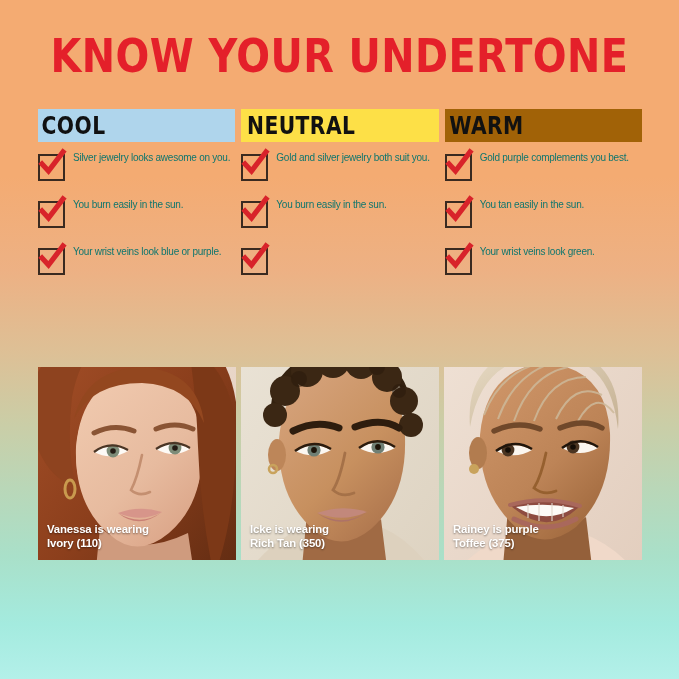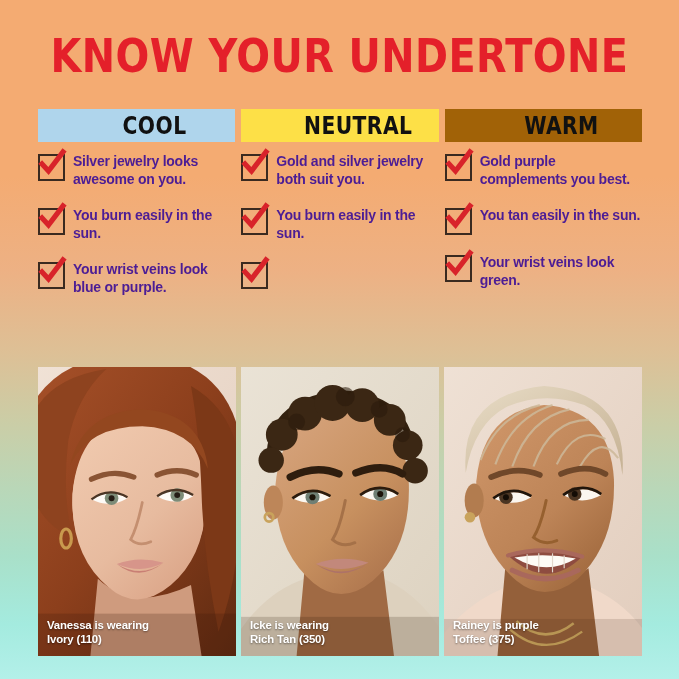--- a/index.html
+++ b/index.html
@@ -33,55 +33,54 @@
     line-height:1;
     white-space:nowrap;
   }
 
   
   .headers{
     position:absolute;left:38px;top:109px;width:604px;height:33px;
     display:flex;gap:6px;
   }
   .hdr{
-    flex:1;display:flex;align-items:center;justify-content:center;
+    flex:1;display:flex;align-items:center;justify-content:flex-start;
     color:#111;
     font-family:"Liberation Sans Narrow","DejaVu Sans Condensed","Liberation Sans",sans-serif;
     font-weight:bold;font-size:25px;letter-spacing:0.5px;
     transform:none;
-    padding-left:36px;
   }
   .hdr span{transform:scaleX(0.9);display:inline-block;}
 
   
   .columns{
     position:absolute;left:38px;top:152px;width:604px;height:200px;
     display:flex;gap:6px;
   }
   .col{flex:1;display:flex;flex-direction:column;}
   .item{display:flex;align-items:flex-start;margin-bottom:18px;}
   .cbox{
     width:23px;height:23px;flex:0 0 23px;
     border:2.2px solid #3a2a20;
     background:transparent;
     position:relative;margin-top:2px;margin-right:8px;
   }
   .cbox svg{position:absolute;left:-4px;top:-9px;width:33px;height:33px;overflow:visible;}
   .itext{
-    color:#4c1d95;
-    font-size:14px;
-    font-weight:bold;
+    color:#0f766e;
+    font-size:10px;
+    font-weight:normal;
     line-height:1.29;
     letter-spacing:-0.25px;
     max-width:162px;
   }
 
   
   .photos{
-    position:absolute;left:38px;top:367px;width:604px;height:289px;
+    position:absolute;left:38px;top:367px;width:604px;height:193px;
     display:flex;gap:5px;
   }
   .photo{
     flex:1;position:relative;overflow:hidden;
     background:#e9d9cd;
   }
   .caption{
     position:absolute;left:9px;bottom:9px;
     color:#fff;
     font-size:11.4px;

